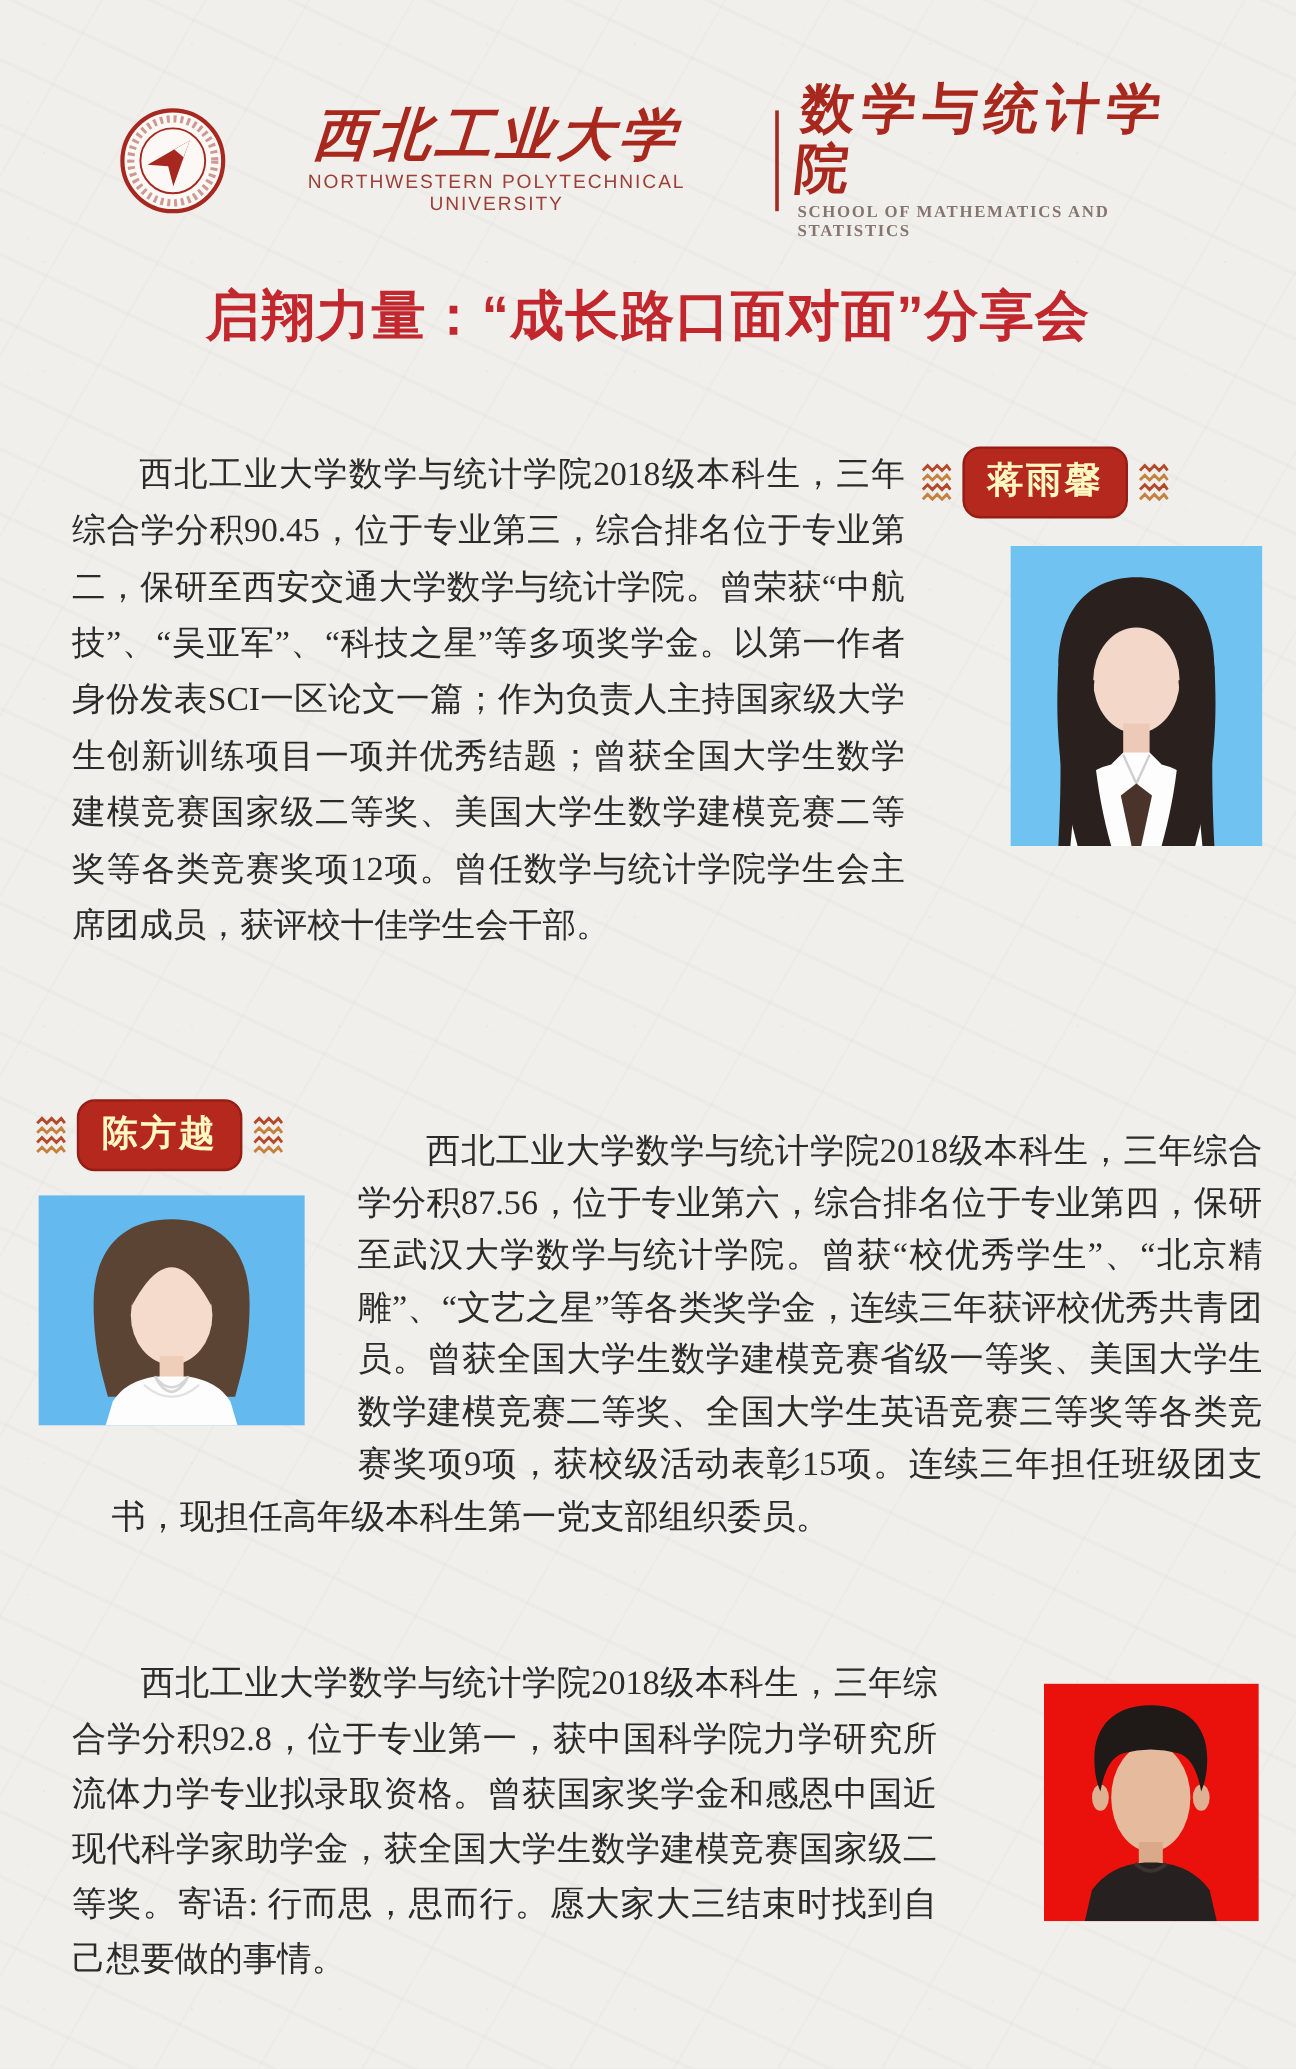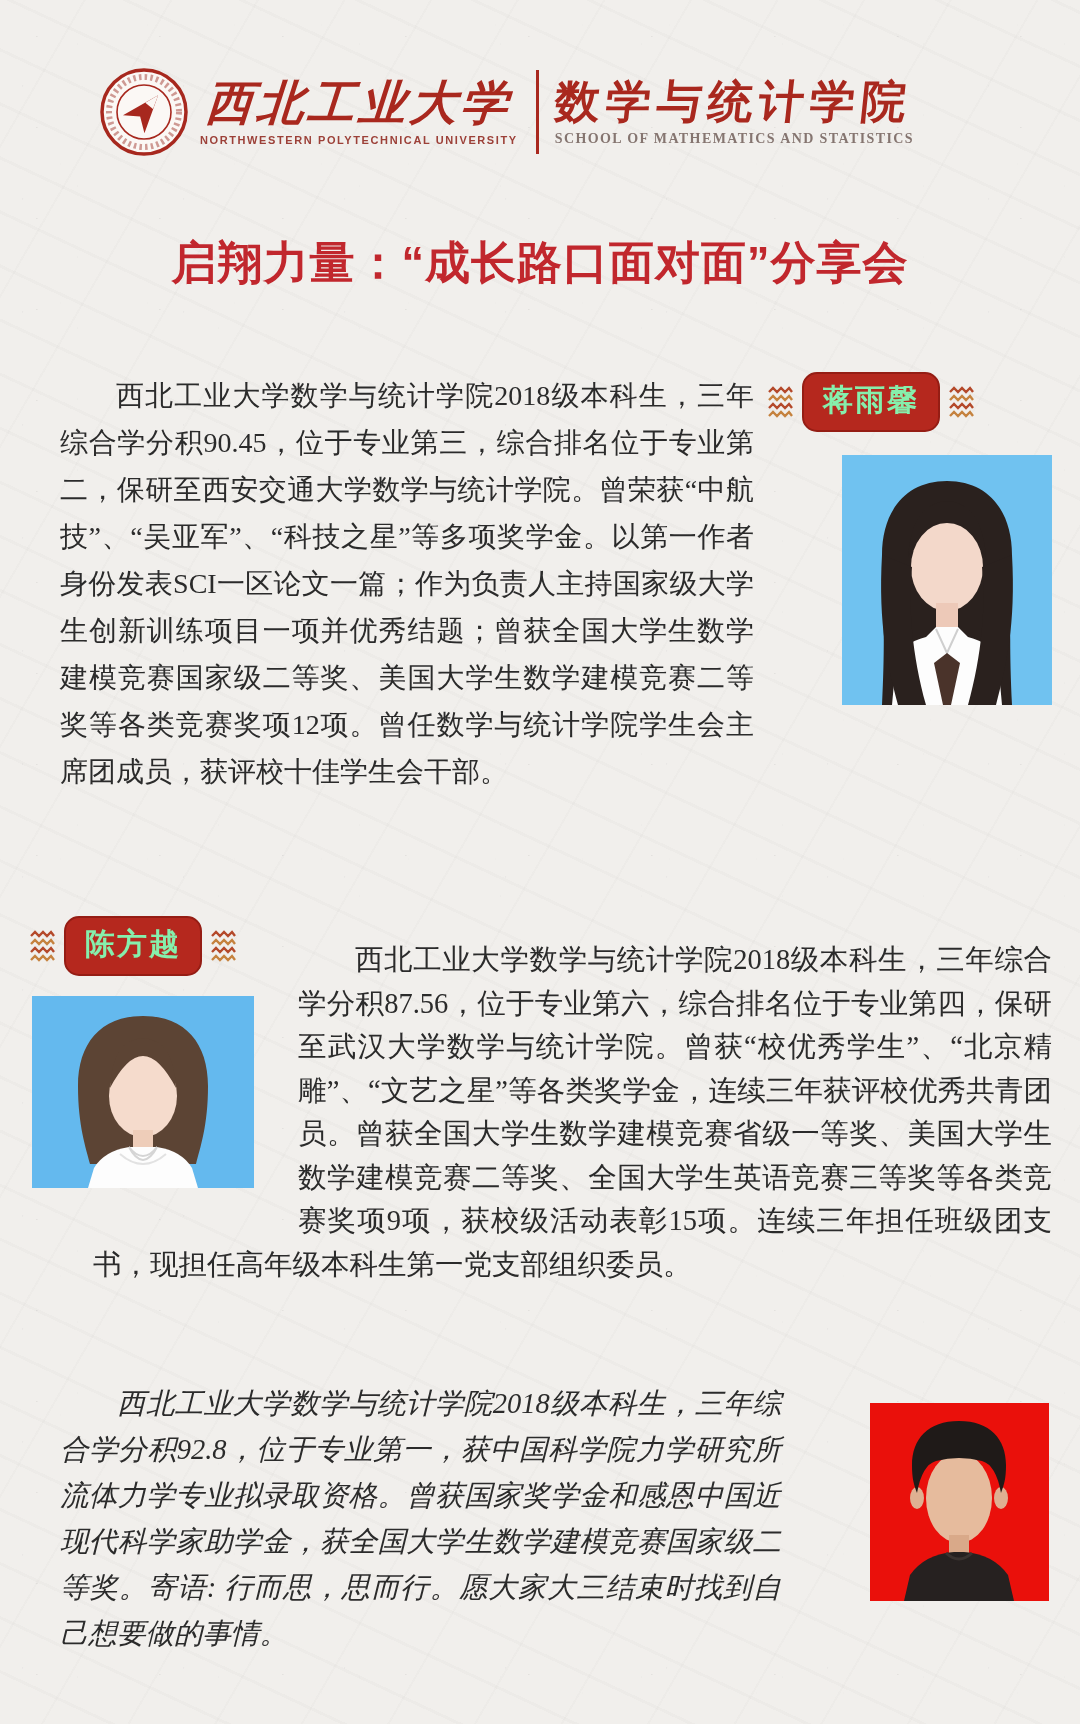--- a/index.html
+++ b/index.html
@@ -25,21 +25,21 @@
   }
   
   .header{position:absolute;top:66px;left:98px;right:60px;display:flex;align-items:center;}
   .logo{flex:0 0 auto;width:92px;height:92px;}
   .uni{margin-left:10px;text-align:center;}
   .uni-cn{
     font-size:47px;font-weight:bold;color:var(--accent-red);letter-spacing:4px;
     font-family:"Liberation Serif","DejaVu Serif",serif;font-style:italic;line-height:1.1;
     transform:skewX(-4deg);
   }
-  .uni-en{font-family:"Liberation Sans","DejaVu Sans",sans-serif;font-size:11px;font-weight:bold;
+  .uni-en{font-family:"Liberation Sans","DejaVu Sans",sans-serif;font-size:16px;font-weight:normal;
     color:#9c4038;letter-spacing:1.6px;margin-top:4px;}
   .hdr-divider{width:3px;height:84px;background:var(--accent-red);margin:0 16px 0 18px;}
   .school{text-align:left;}
   .school-cn{
     font-family:"Liberation Sans","DejaVu Sans",sans-serif;
     font-size:45px;font-weight:900;color:var(--accent-red);letter-spacing:6px;line-height:1.1;
     transform:skewX(-6deg);
   }
   .school-en{font-family:Liberation Serif, serif;font-size:14px;font-weight:bold;
     color:#857570;letter-spacing:1.4px;margin-top:5px;}
@@ -48,29 +48,29 @@
     position:absolute;top:233px;left:0;width:100%;text-align:center;
     font-family:Liberation Sans, sans-serif;
     font-size:45px;font-weight:900;color:var(--title-red);letter-spacing:1px;
   }
   
   .profile{position:absolute;left:60px;right:28px;}
   .p1{top:372px;} .p2{top:916px;} .p3{top:1376px;}
   .bio{text-align:justify;text-indent:2em;}
   .p1 .bio{font-size:28px;line-height:47px;}
   .p2 .bio{font-size:28.5px;line-height:43.5px;padding-top:22px;margin-left:33px;}
-  .p3 .bio{font-size:28.5px;line-height:46px;padding-top:5px;font-style:italic;}
+  .p3 .bio{font-size:28.5px;line-height:46px;padding-top:5px;}
   .side{display:flow-root;}
   .p1 .side{float:right;width:210px;margin-left:88px;margin-bottom:30px;}
   .p2 .side{float:left;width:202px;margin-left:-28px;margin-right:64px;margin-bottom:24px;}
   .p3 .side{float:right;width:185px;margin-left:86px;}
   .tag-row{display:flex;align-items:center;justify-content:center;gap:9px;}
   .p1 .tag-row{transform:translateX(-76px);}
   .name-tag{
-    display:inline-block;background:var(--tag-red);color:#86efac;
+    display:inline-block;background:var(--tag-red);color:#fef9c3;
     font-family:"Liberation Sans","DejaVu Sans",sans-serif;font-weight:bold;font-size:30px;
     letter-spacing:2px;padding:6px 19px 9px;border-radius:15px;border:2px solid #951d14;
     white-space:nowrap;
   }
   .zz{flex:0 0 auto;}
   .photo{display:block;border:0;}
   .p1 .photo{margin-top:23px;}
   .p2 .photo{margin-top:20px;}
   .p3 .photo{margin:27px auto 0;}
 </style>

